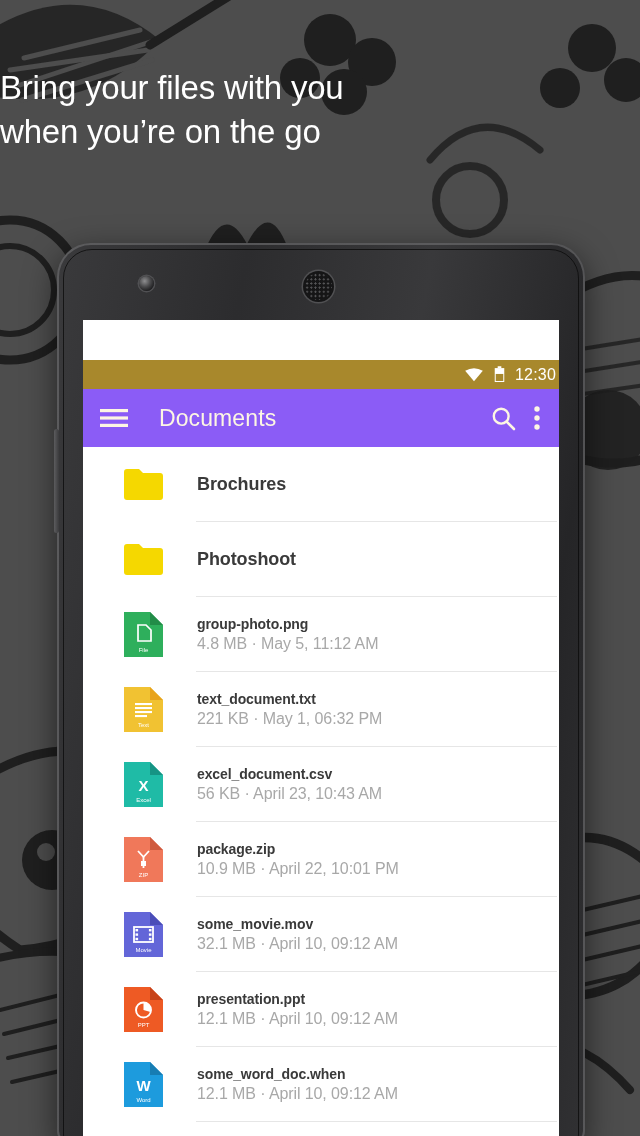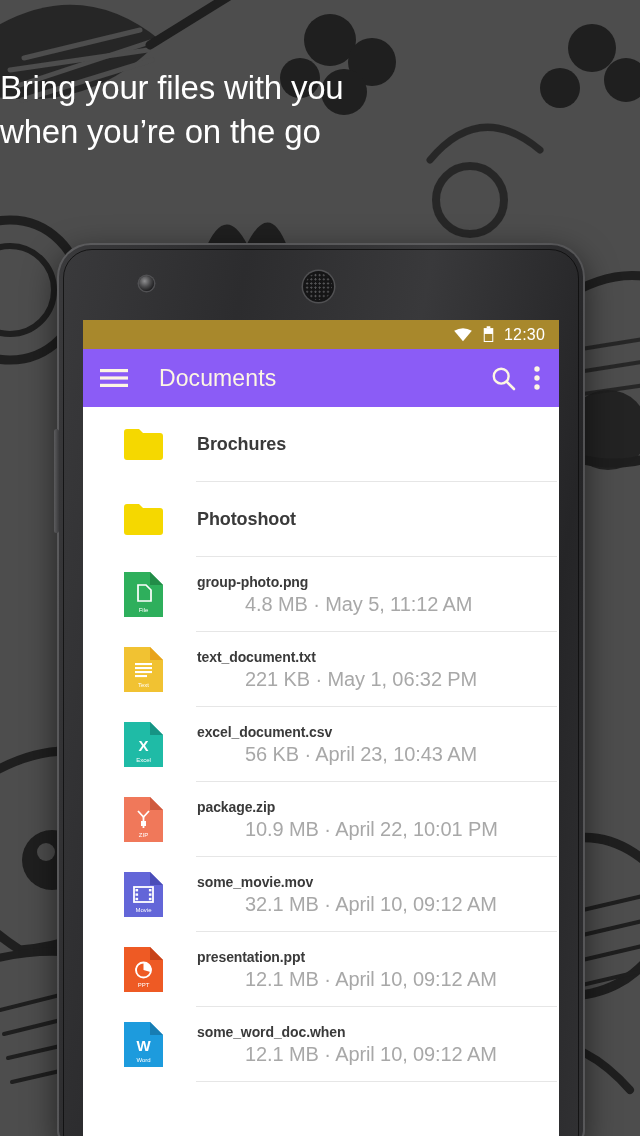--- a/index.html
+++ b/index.html
@@ -78,21 +78,21 @@
   .screen {
     position:absolute; left:26px; top:77px;
     width:476px; height:823px;
     background:#ffffff; overflow:hidden;
   }
 
   
   .statusbar {
     height:29px; background:#a8882c;
     display:flex; align-items:center; justify-content:flex-end;
-    padding-right:14px; gap:10px;
+    padding-right:3px; gap:10px;margin-top:40px;
   }
   .sb-wifi { width:20px; height:15px; display:block; }
   .sb-batt { width:11px; height:17px; display:block; }
   .sb-time { color:#fff; font-size:16px; letter-spacing:.2px; }
 
   
   .appbar {
     height:58px; background:#8b5cf6;
     display:flex; align-items:center; padding:0 16px 0 17px;
   }
@@ -117,22 +117,22 @@
   }
   .ic { width:39px; height:45px; flex:0 0 39px; display:block; }
   .row.folder .ic { height:33px; }
   .txt { margin-left:34px; min-width:0; }
   .name {
     font-size:14px; font-weight:700; color:#3a3a3a;
     letter-spacing:-.1px; white-space:nowrap;
   }
   .row.folder .name { font-size:18px; }
   .meta {
-    font-size:20px; color:#a8a8a8; margin-top:3px;
-    white-space:nowrap; letter-spacing:-.1px;margin-left:48px;
+    font-size:16px; color:#a8a8a8; margin-top:3px;
+    white-space:nowrap; letter-spacing:-.1px;
   }
 </style>
 </head>
 <body>
 
 <div class="bg-wrap">
   <svg class="bg-doodle" viewBox="0 0 640 1136" preserveAspectRatio="xMidYMid slice">
     <rect width="640" height="1136" fill="#4d4d4d"></rect>
     <g fill="none" stroke="#1d1d1d" stroke-width="7" stroke-linecap="round" opacity="0.95">
 

